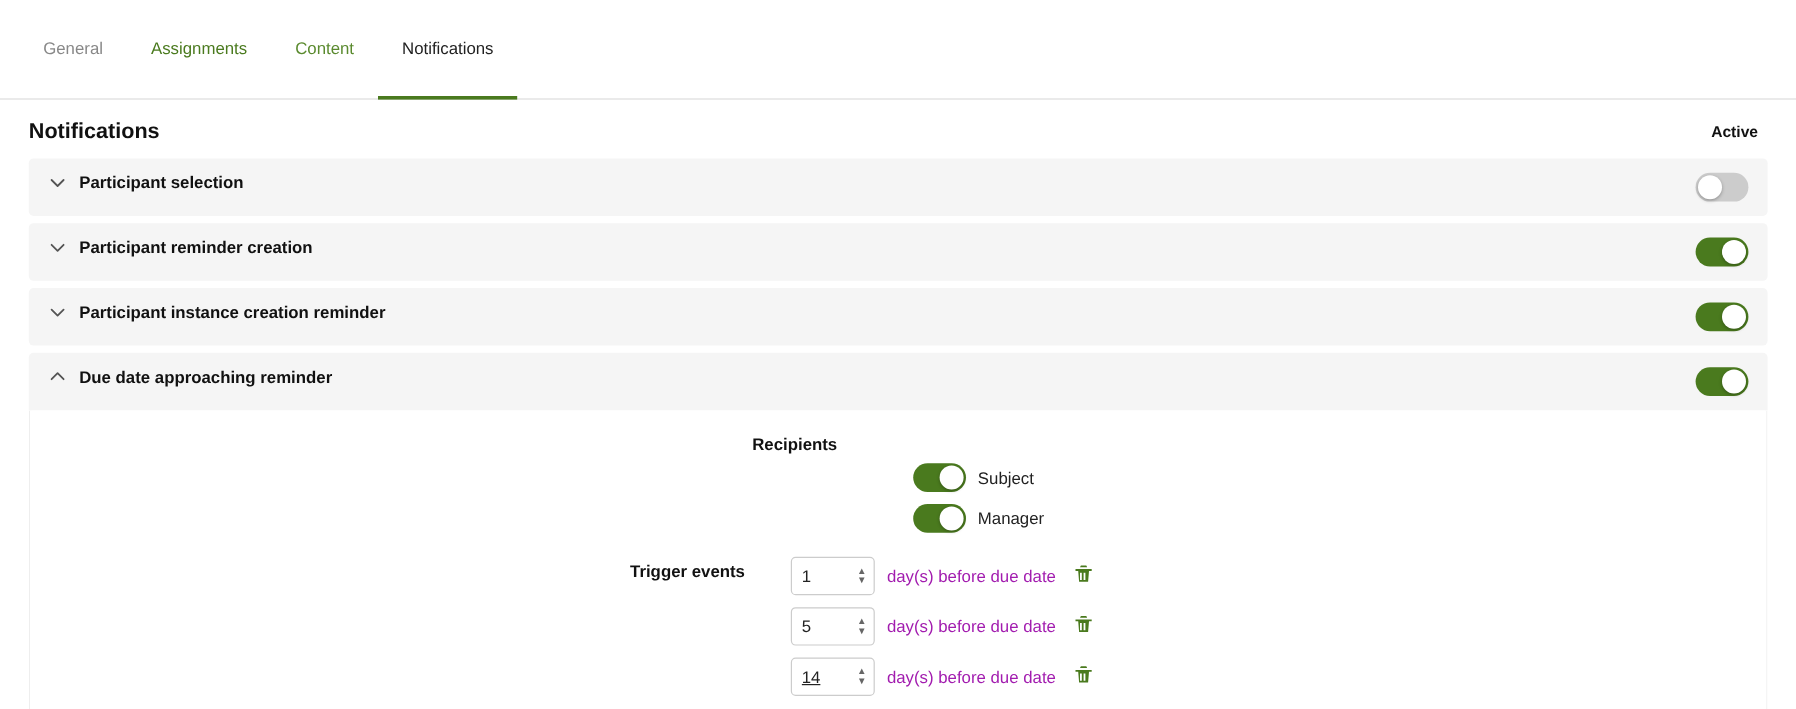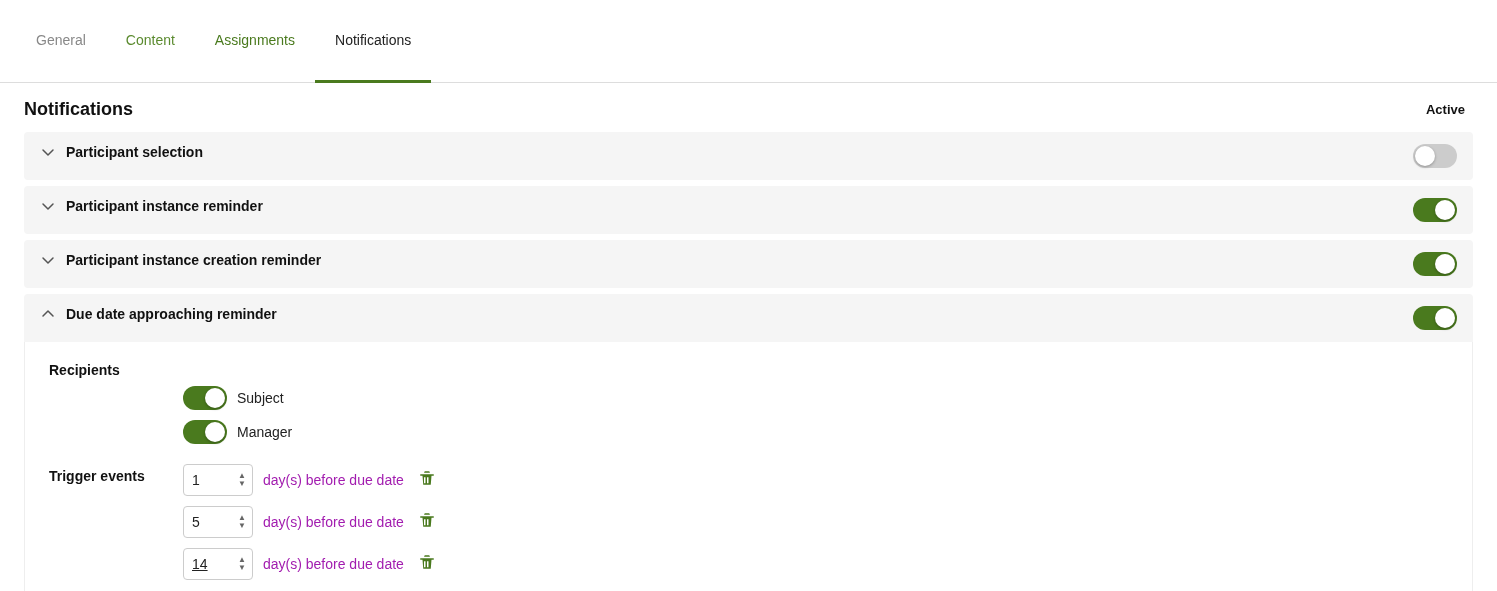--- a/index.html
+++ b/index.html
@@ -115,20 +115,21 @@
     .expanded-content {
       padding: 16px 24px;
     }
 
     
     .field-row {
       display: flex;
       align-items: flex-start;
       gap: 4px;
       margin-bottom: 20px;
+      justify-content: center;
     }
     .field-label {
       font-size: 14px;
       font-weight: 600;
       color: #111;
       min-width: 130px;
       padding-top: 4px;
     }
     .field-value {
       display: flex;
@@ -234,22 +235,22 @@
       width: 18px;
       height: 18px;
       fill: #4a7a1e;
     }
   </style>
 </head>
 <body>
 
 <div class="tabs">
   <a class="tab inactive">General</a>
+  <a class="tab inactive" style="color:#4a7a1e;">Assignments</a>
   <a class="tab inactive">Content</a>
-  <a class="tab inactive" style="color:#4a7a1e;">Assignments</a>
   <a class="tab active">Notifications</a>
 </div>
 
 <div class="content">
 
   <div class="page-header">
     <span class="page-title">Notifications</span>
     <span class="active-label">Active</span>
   </div>
 
@@ -269,21 +270,21 @@
     </div>
   </div>
 
   <div class="section-row">
     <div class="section-row-left">
       <span class="chevron">
         <svg width="14" height="14" viewBox="0 0 14 14" fill="none">
             <path d="M2 5l5 5 5-5" stroke="#555" stroke-width="1.5" stroke-linecap="round" stroke-linejoin="round"></path>
           </svg>
       </span>
-      <span class="section-title">Participant instance reminder</span>
+      <span class="section-title">Participant reminder creation</span>
     </div>
     <div class="toggle">
       <div class="toggle-track on">
         <div class="toggle-knob"></div>
       </div>
     </div>
   </div>
 
   <div class="section-row">
     <div class="section-row-left">

